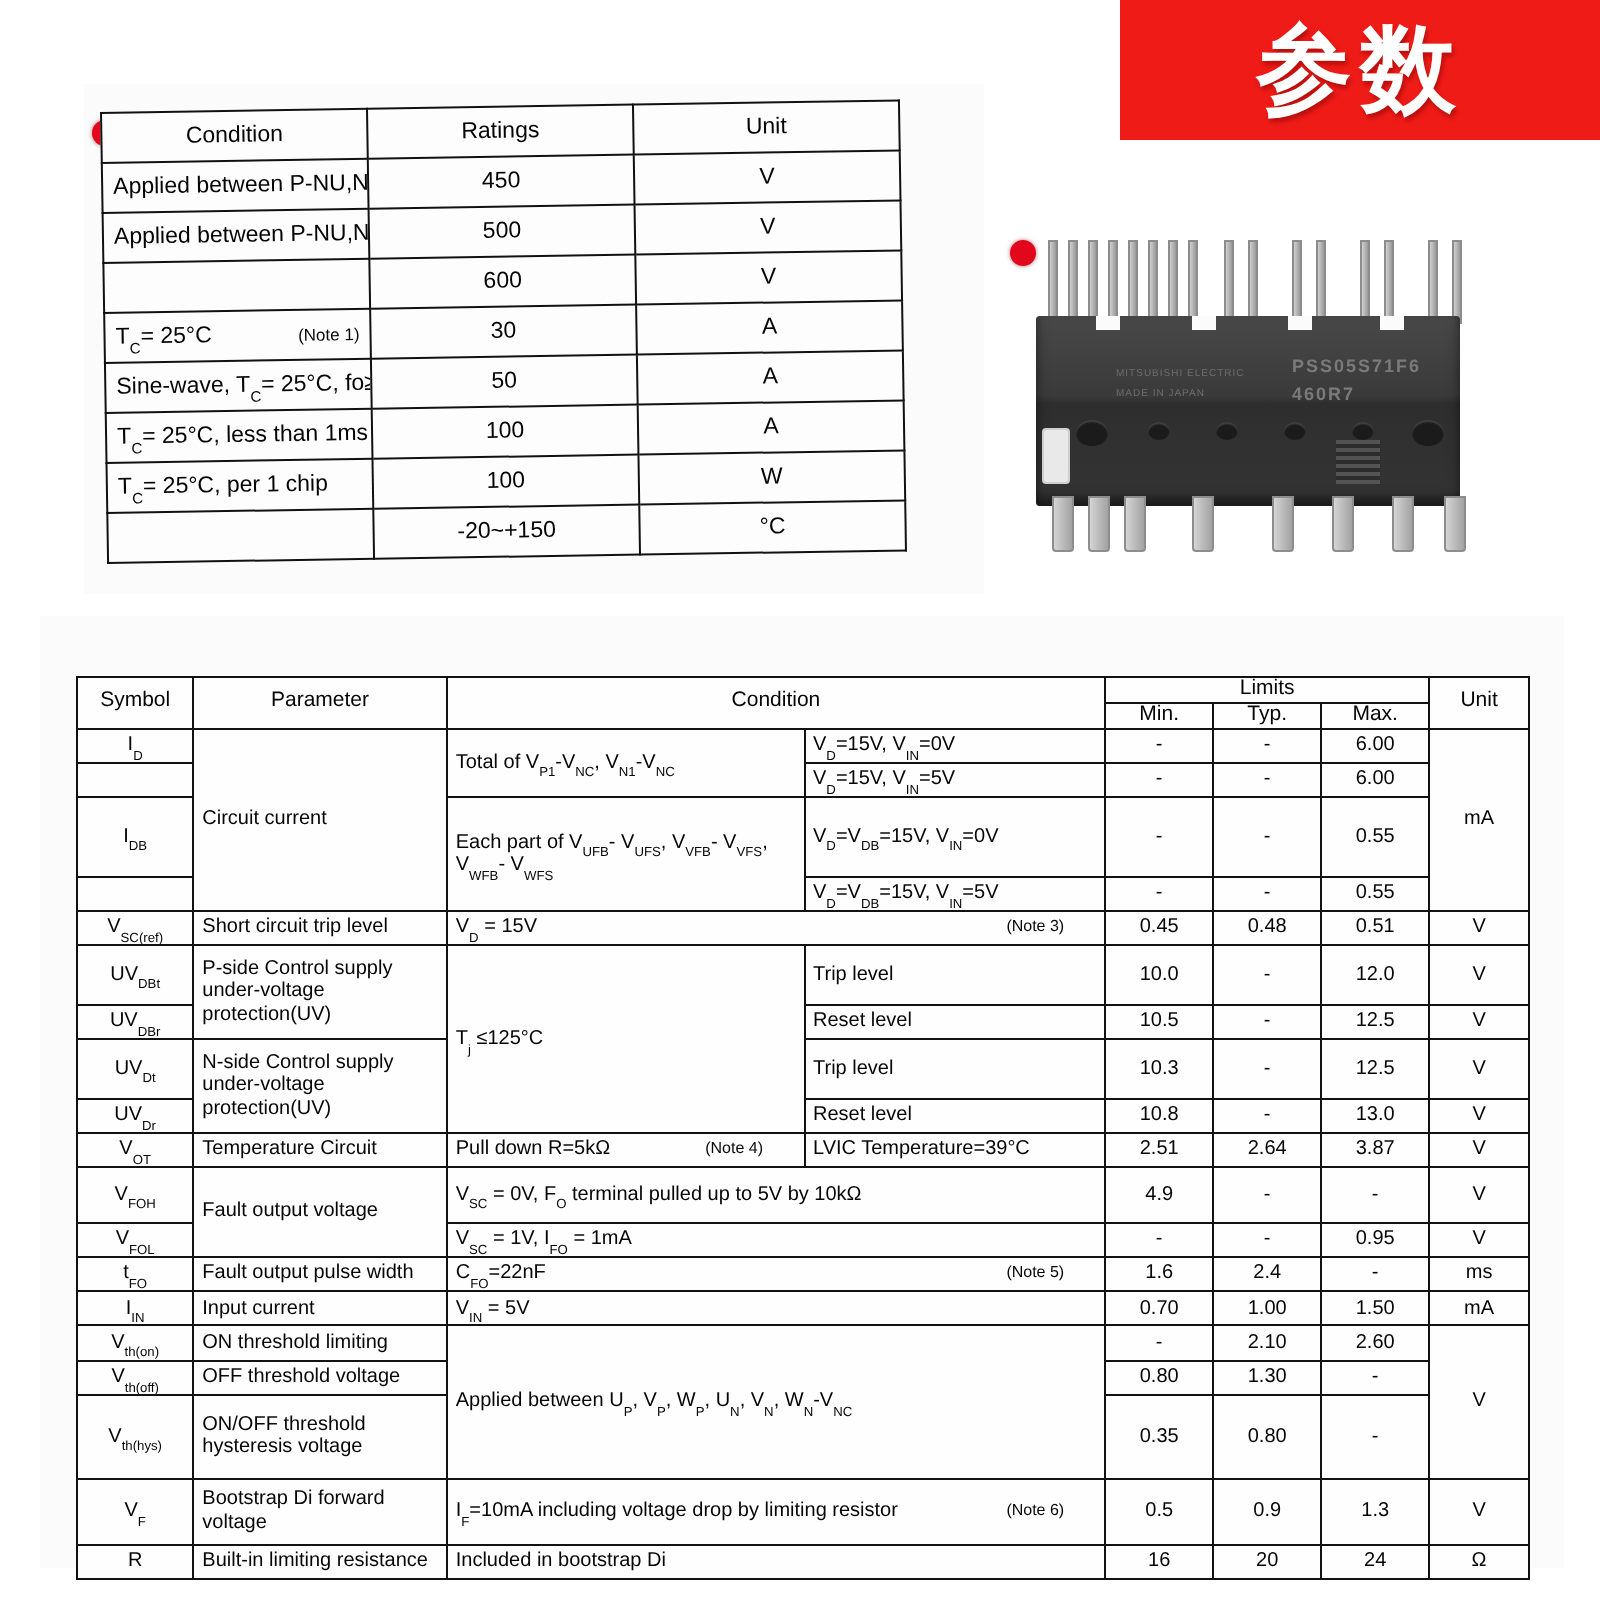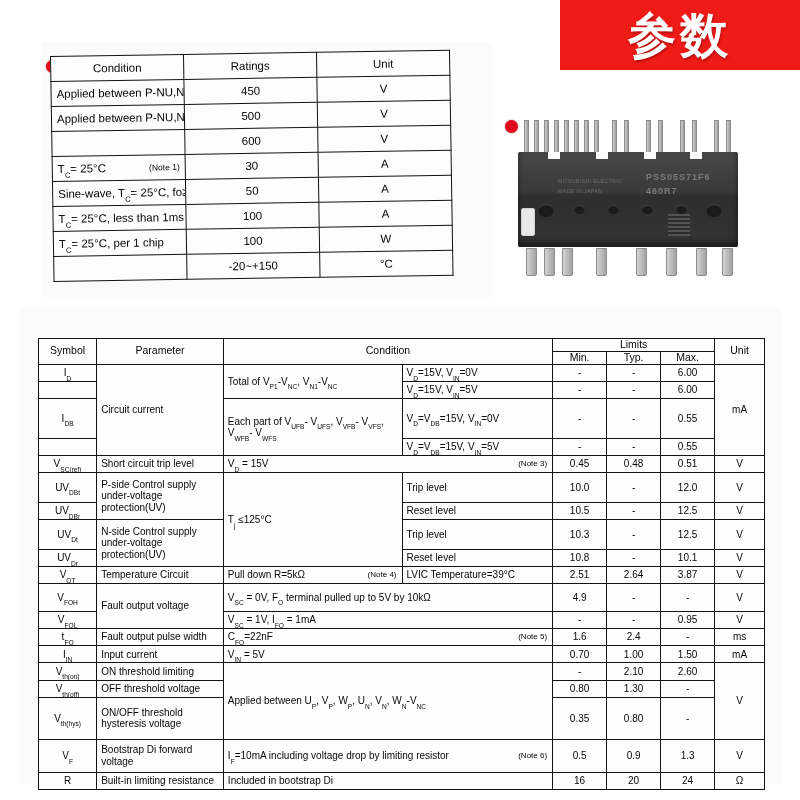--- a/index.html
+++ b/index.html
@@ -84,33 +84,32 @@
     vertical-align:middle;
     line-height:1.12;
     overflow:hidden;
   }
   table.big th{text-align:center;font-size:10.5px;}
   td.sym{text-align:center;font-size:10.5px;}
   td.par{text-align:left;}
   td.cnd{text-align:left;position:relative;padding-right:2px;}
   td.val{text-align:center;}
   td.unit{text-align:center;}
-  .nt{position:absolute;right:5px;top:50%;transform:translateY(-50%);font-size:8px;}
+  .nt{position:absolute;right:20px;top:50%;transform:translateY(-50%);font-size:8px;}
 
   
   #photo{position:absolute;left:500px;top:108px;width:270px;height:185px;}
   .pins-top,.pins-bot{position:absolute;}
   .pin{position:absolute;background:#b9b9b9;border:0.5px solid #8d8d8d;}
   .pin.t{width:4px;}
   .body{
-    position:absolute;left:18px;top:44px;width:212px;height:95px;
+    position:absolute;left:18px;top:50px;width:212px;height:95px;
     background:linear-gradient(180deg,#484848 0%,#3a3a3a 42%,#2e2e2e 46%,#343434 100%);
     border-radius:2px;
     box-shadow:inset 0 -4px 6px rgba(0,0,0,.55);
-    padding-left:8px;
   }
   .notch{position:absolute;top:0;width:12px;height:7px;background:#fbfbfb;}
   .hole{position:absolute;width:11px;height:9px;border-radius:50%;background:#1b1b1b;box-shadow:inset 0 1px 1px rgba(255,255,255,.18);}
   .hole.big{width:16px;height:13px;}
   .silk{position:absolute;color:#6e6e6e;font-size:5px;letter-spacing:.5px;font-family:"Liberation Sans",sans-serif;white-space:nowrap;}
   .silk.part{color:#7a7a7a;font-size:9px;font-weight:bold;letter-spacing:1px;}
   .qr{position:absolute;left:150px;top:62px;width:22px;height:22px;background:
       repeating-linear-gradient(0deg,#5a5a5a 0 2px,#2c2c2c 2px 4px),
       repeating-linear-gradient(90deg,rgba(90,90,90,.6) 0 2px,rgba(40,40,40,.6) 2px 4px);
     opacity:.85;}
@@ -322,21 +321,21 @@
           <td class="val">10.3</td>
           <td class="val">-</td>
           <td class="val">12.5</td>
           <td class="unit">V</td>
         </tr>
         <tr>
           <td class="sym">UV<sub>Dr</sub></td>
           <td class="cnd">Reset level</td>
           <td class="val">10.8</td>
           <td class="val">-</td>
-          <td class="val">10.1</td>
+          <td class="val">13.0</td>
           <td class="unit">V</td>
         </tr>
         <tr>
           <td class="sym">V<sub>OT</sub></td>
           <td class="par">Temperature Circuit</td>
           <td class="cnd">Pull down R=5kΩ<span class="nt">(Note 4)</span></td>
           <td class="cnd">LVIC Temperature=39°C</td>
           <td class="val">2.51</td>
           <td class="val">2.64</td>
           <td class="val">3.87</td>

